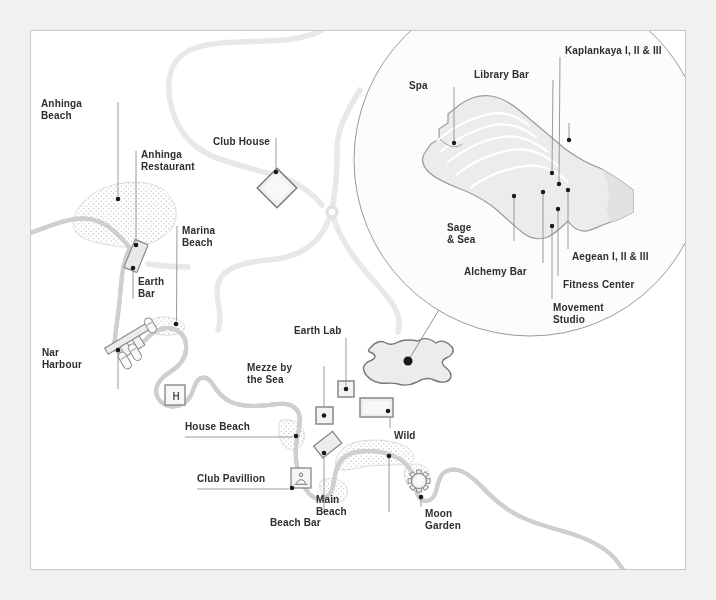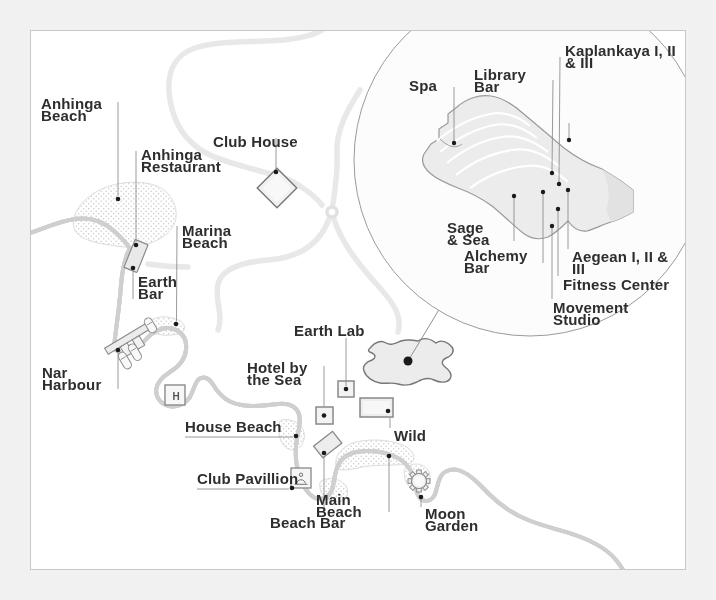--- a/index.html
+++ b/index.html
@@ -9,21 +9,21 @@
     font-family:"Liberation Sans",sans-serif;
     overflow:hidden;
   }
   .map-panel{
     position:absolute;left:30px;top:30px;width:654px;height:538px;
     background:#ffffff;border:1px solid #c8c8c8;overflow:hidden;
   }
   .map-panel svg{position:absolute;left:0;top:0;}
   .lbl{
     position:absolute;
-    font-weight:700;font-size:15px;line-height:11.5px;
+    font-weight:700;font-size:10px;line-height:11.5px;
     color:#2e2e2e;letter-spacing:.15px;white-space:pre-line;
   }
   .r{text-align:left;}
   .heli{
     position:absolute;left:135px;top:355px;width:20px;height:20px;
     display:flex;align-items:center;justify-content:center;
     font-weight:700;font-size:10px;color:#555;
   }
 </style>
 </head>
@@ -244,39 +244,39 @@
 
   <div class="lbl r" style="left:10px;top:67px;width:72px">Anhinga
 Beach</div>
   <div class="lbl" style="left:110px;top:118px">Anhinga
 Restaurant</div>
   <div class="lbl" style="left:182px;top:105px">Club House</div>
   <div class="lbl" style="left:151px;top:194px">Marina
 Beach</div>
   <div class="lbl" style="left:107px;top:245px">Earth
 Bar</div>
-  <div class="lbl r" style="left:11px;top:336px;width:72px">Nar
+  <div class="lbl r" style="left:11px;top:316px;width:72px">Nar
 Harbour</div>
   <div class="lbl" style="left:154px;top:390px">House Beach</div>
   <div class="lbl" style="left:166px;top:442px">Club Pavillion</div>
   <div class="lbl" style="left:239px;top:486px">Beach Bar</div>
   <div class="lbl r" style="left:285px;top:463px;width:70px">Main
 Beach</div>
   <div class="lbl" style="left:394px;top:477px">Moon
 Garden</div>
   <div class="lbl" style="left:363px;top:399px">Wild</div>
   <div class="lbl" style="left:263px;top:294px">Earth Lab</div>
-  <div class="lbl r" style="left:216px;top:331px;width:72px">Hotel by
+  <div class="lbl r" style="left:216px;top:331px;width:72px">Mezze by
 the Sea</div>
 
   <div class="lbl r" style="left:378px;top:49px;width:42px">Spa</div>
   <div class="lbl r" style="left:443px;top:38px;width:72px">Library Bar</div>
   <div class="lbl" style="left:534px;top:14px">Kaplankaya I, II &amp; III</div>
   <div class="lbl r" style="left:416px;top:191px;width:62px">Sage
 &amp; Sea</div>
-  <div class="lbl r" style="left:433px;top:219px;width:72px">Alchemy Bar</div>
+  <div class="lbl r" style="left:433px;top:235px;width:72px">Alchemy Bar</div>
   <div class="lbl" style="left:541px;top:220px">Aegean I, II &amp; III</div>
   <div class="lbl" style="left:532px;top:248px">Fitness Center</div>
   <div class="lbl" style="left:522px;top:271px">Movement
 Studio</div>
 
   <div class="heli">H</div>
 </div>
 
 </body></html>

